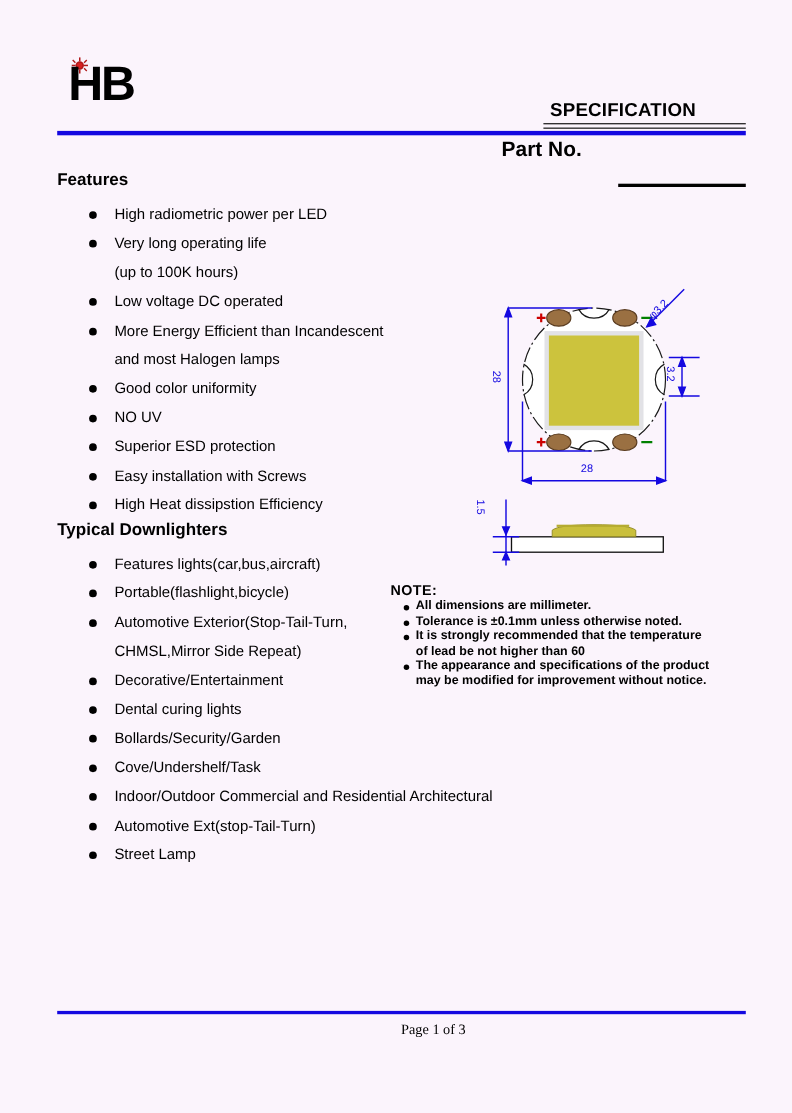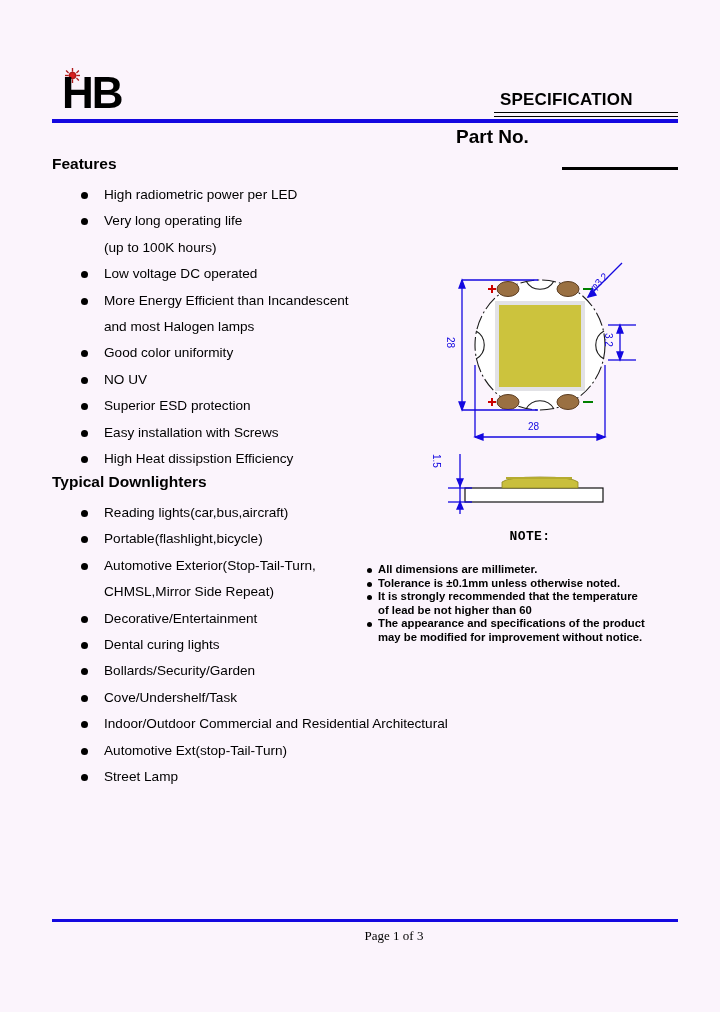--- a/index.html
+++ b/index.html
@@ -17,21 +17,21 @@
 
   .page {
     position: absolute;
     left: 0; top: 0;
     width: 720px; height: 1012px;
   }
 
   
   .logo {
     position: absolute;
-    left: 56px; top: 64px;
+    left: 56px; top: 48px;
     width: 90px; height: 58px;
   }
   .logo-text {
     position: absolute;
     left: 6px; top: 0px;
     font-size: 44px;
     font-weight: bold;
     letter-spacing: -2px;
     line-height: 58px;
     font-family: "Liberation Sans", sans-serif;
@@ -118,26 +118,25 @@
   }
   .bullet-list li.cont { padding-left: 26px; }
 
   
   .note-block {
     position: absolute;
     left: 355px; top: 529px;
     width: 350px;
   }
   .note-title {
-    font-family: Liberation Mono, monospace;
+    font-family: Liberation Sans, sans-serif;
     font-size: 13px;
     font-weight: bold;
     letter-spacing: 0.4px;
-    margin-bottom: 19px;
-    text-align: center;
+    margin-bottom: 1px;
   }
   .note-list { list-style: none; margin: 0; padding: 0 0 0 12px; }
   .note-list li {
     position: relative;
     font-size: 11.3px;
     font-weight: bold;
     line-height: 13.6px;
     padding-left: 11px;
     margin-bottom: 0px;
   }
@@ -232,21 +231,21 @@
       <li class="cont"><span>and most Halogen lamps</span></li>
       <li><span class="dot"></span><span>Good color uniformity</span></li>
       <li><span class="dot"></span><span>NO UV</span></li>
       <li><span class="dot"></span><span>Superior ESD protection</span></li>
       <li><span class="dot"></span><span>Easy installation with Screws</span></li>
       <li><span class="dot"></span><span>High Heat dissipstion Efficiency</span></li>
     </ul>
 
   <div class="sec-heading" id="apps-heading">Typical Downlighters</div>
   <ul class="bullet-list" id="apps-list">
-      <li><span class="dot"></span><span>Reading lights(car,bus,aircraft)</span></li>
+      <li><span class="dot"></span><span>Features lights(car,bus,aircraft)</span></li>
       <li><span class="dot"></span><span>Portable(flashlight,bicycle)</span></li>
       <li><span class="dot"></span><span>Automotive Exterior(Stop-Tail-Turn,</span></li>
       <li class="cont"><span>CHMSL,Mirror Side Repeat)</span></li>
       <li><span class="dot"></span><span>Decorative/Entertainment</span></li>
       <li><span class="dot"></span><span>Dental curing lights</span></li>
       <li><span class="dot"></span><span>Bollards/Security/Garden</span></li>
       <li><span class="dot"></span><span>Cove/Undershelf/Task</span></li>
       <li><span class="dot"></span><span>Indoor/Outdoor Commercial and Residential Architectural</span></li>
       <li><span class="dot"></span><span>Automotive Ext(stop-Tail-Turn)</span></li>
       <li><span class="dot"></span><span>Street Lamp</span></li>

